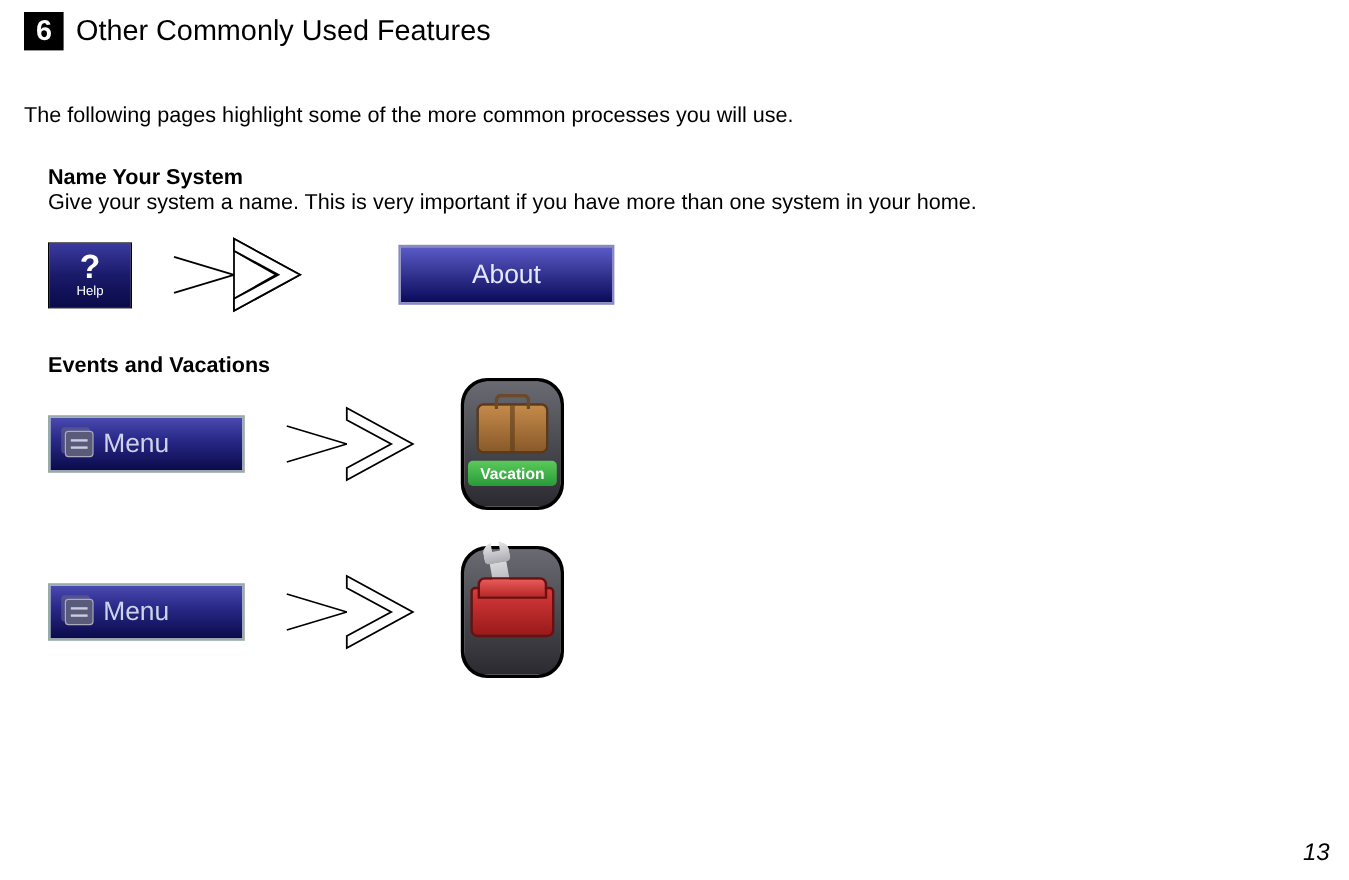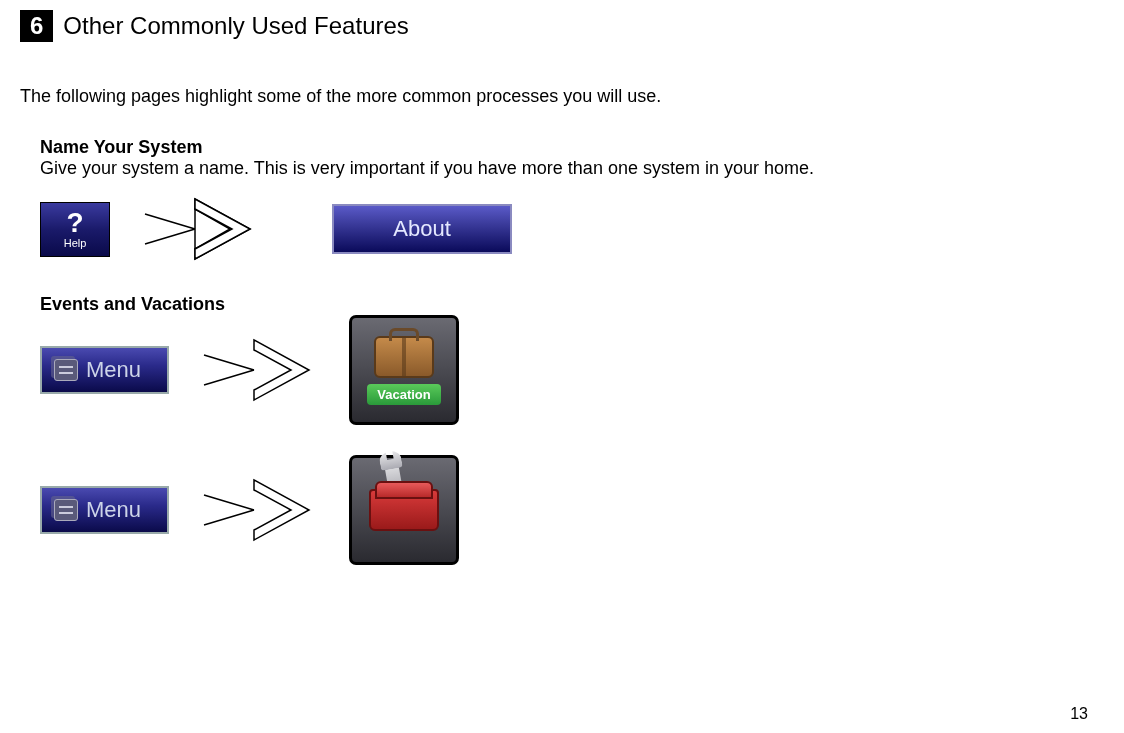--- a/index.html
+++ b/index.html
@@ -70,21 +70,21 @@
       font-size: 28px;
       font-weight: bold;
       line-height: 1;
     }
     .help-label {
       font-size: 11px;
     }
     .menu-btn {
       background: linear-gradient(to bottom, #4a4ab0 0%, #2a2a8a 40%, #0a0a4a 100%);
       border: 2px solid #9aa;
-      width: 129px;
+      width: 164px;
       height: 48px;
       display: flex;
       align-items: center;
       gap: 8px;
       padding: 0 12px;
       color: #cdd4e8;
       font-size: 22px;
     }
     .menu-icon {
       width: 24px;
@@ -116,25 +116,25 @@
       justify-content: center;
       color: #e4e8ff;
       font-size: 22px;
       margin-left: 42px;
     }
     .arrow {
       width: 120px;
       height: 70px;
     }
     .app-icon {
-      width: 110px;
+      width: 86px;
       height: 110px;
       background: linear-gradient(to bottom, #6a6a72 0%, #2a2a30 100%);
       border: 3px solid #000;
-      border-radius: 7px;
+      border-radius: 22px;
       display: flex;
       flex-direction: column;
       align-items: center;
       justify-content: center;
       gap: 6px;
       padding: 8px;
     }
     .vacation-icon {
       position: relative;
     }
@@ -218,22 +218,23 @@
       left: -4px;
       width: 22px;
       height: 18px;
       background: linear-gradient(to bottom, #e8e8ea 0%, #aaaab2 100%);
       border-radius: 50% 50% 20% 20%;
       clip-path: polygon(0 0, 35% 0, 35% 45%, 65% 45%, 65% 0, 100% 0, 100% 100%, 0 100%);
     }
     .page-num {
       position: absolute;
       bottom: 10px;
-      right: 36px;
-      font-size: 16px;
+      right: 16px;
+      font-size: 20px;
+      font-style: italic;
     }
   </style>
 </head>
 <body>
 
 <div class="section-header">
   <span class="section-number">6</span>
   <span class="section-title">Other Commonly Used Features</span>
 </div>
 

